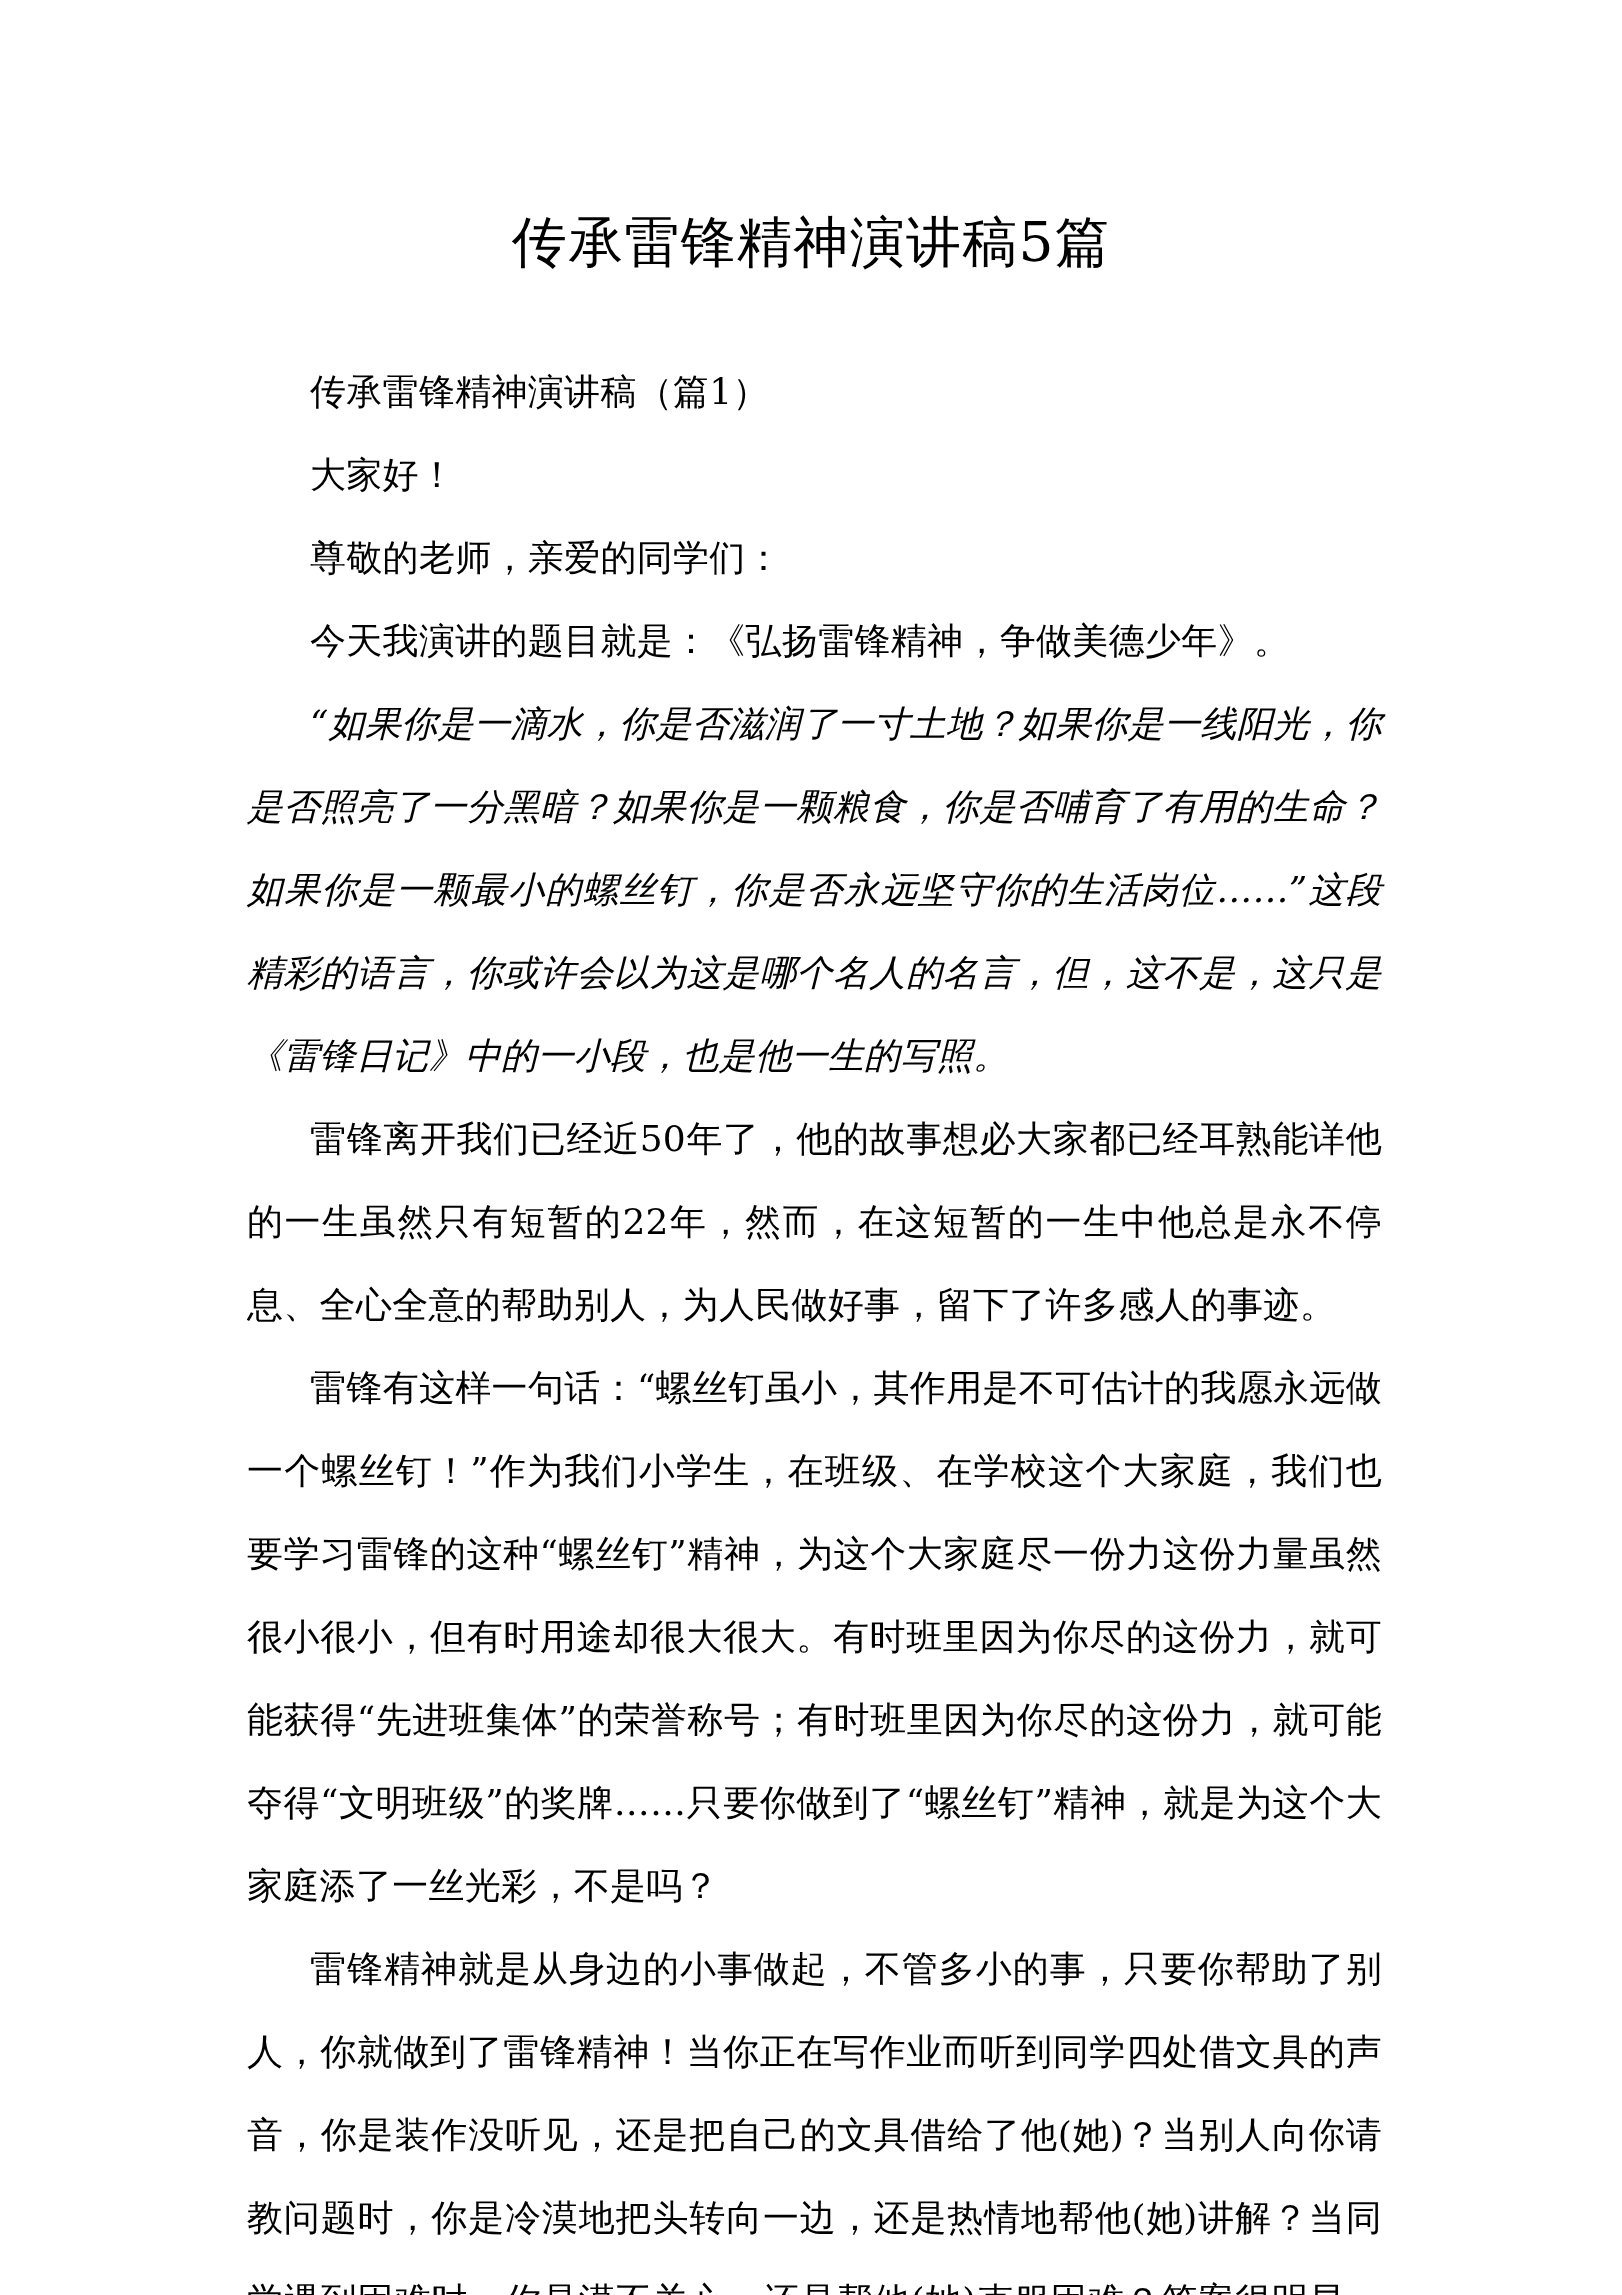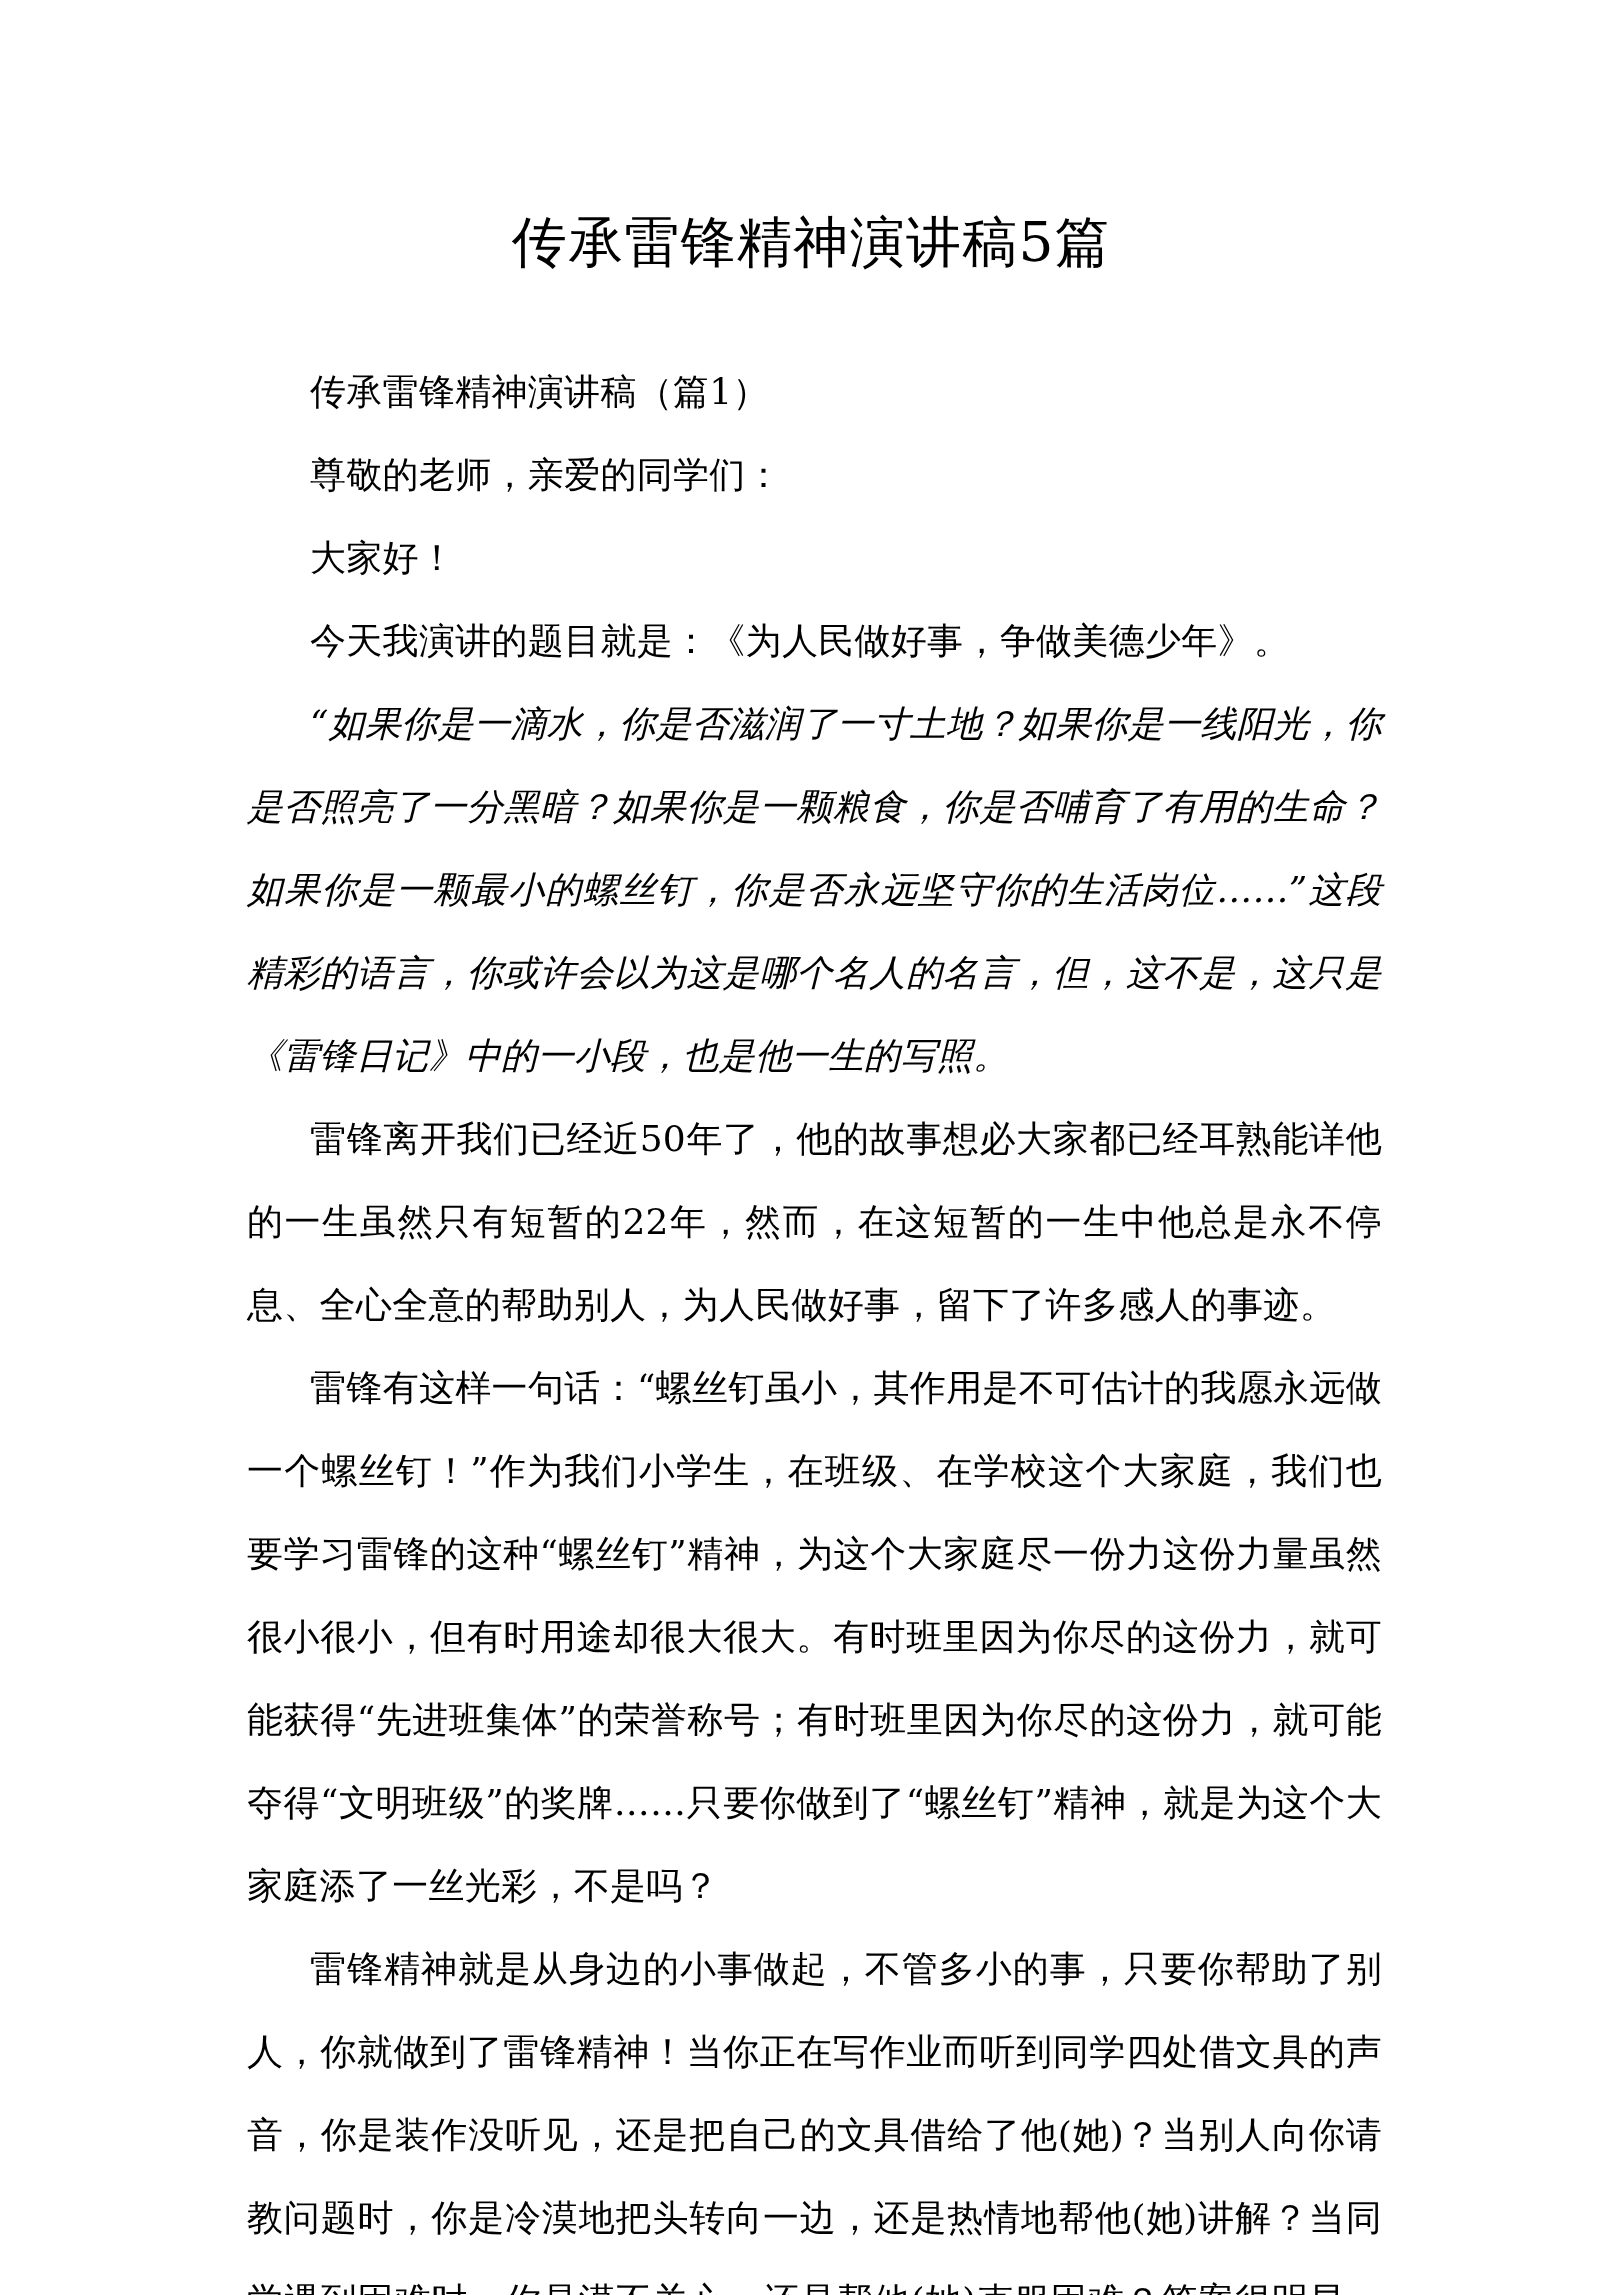--- a/index.html
+++ b/index.html
@@ -60,23 +60,23 @@
     }
   </style>
 </head>
 <body>
 
 <div class="page">
   <h1 class="doc-title">传承雷锋精神演讲稿5篇</h1>
 
   <div class="body">
     <p class="para no-justify">传承雷锋精神演讲稿（篇1）</p>
+    <p class="para no-justify">大家好！</p>
     <p class="para no-justify">尊敬的老师，亲爱的同学们：</p>
-    <p class="para no-justify">大家好！</p>
-    <p class="para no-justify">今天我演讲的题目就是：《为人民做好事，争做美德少年》。</p>
+    <p class="para no-justify">今天我演讲的题目就是：《弘扬雷锋精神，争做美德少年》。</p>
     <p class="para quote">“如果你是一滴水，你是否滋润了一寸土地？如果你是一线阳光，你是否照亮了一分黑暗？如果你是一颗粮食，你是否哺育了有用的生命？如果你是一颗最小的螺丝钉，你是否永远坚守你的生活岗位……”这段精彩的语言，你或许会以为这是哪个名人的名言，但，这不是，这只是《雷锋日记》中的一小段，也是他一生的写照。</p>
     <p class="para">雷锋离开我们已经近50年了，他的故事想必大家都已经耳熟能详他的一生虽然只有短暂的22年，然而，在这短暂的一生中他总是永不停息、全心全意的帮助别人，为人民做好事，留下了许多感人的事迹。</p>
     <p class="para">雷锋有这样一句话：“螺丝钉虽小，其作用是不可估计的我愿永远做一个螺丝钉！”作为我们小学生，在班级、在学校这个大家庭，我们也要学习雷锋的这种“螺丝钉”精神，为这个大家庭尽一份力这份力量虽然很小很小，但有时用途却很大很大。有时班里因为你尽的这份力，就可能获得“先进班集体”的荣誉称号；有时班里因为你尽的这份力，就可能夺得“文明班级”的奖牌……只要你做到了“螺丝钉”精神，就是为这个大家庭添了一丝光彩，不是吗？</p>
     <p class="para">雷锋精神就是从身边的小事做起，不管多小的事，只要你帮助了别人，你就做到了雷锋精神！当你正在写作业而听到同学四处借文具的声音，你是装作没听见，还是把自己的文具借给了他(她)？当别人向你请教问题时，你是冷漠地把头转向一边，还是热情地帮他(她)讲解？当同学遇到困难时，你是漠不关心，还是帮他(她)克服困难？答案很明显，大家肯定会毫不犹豫地选择后者，这就是学习雷锋的助人为乐精神。</p>
 
   </div>
 </div>
 
 
 </body></html>

